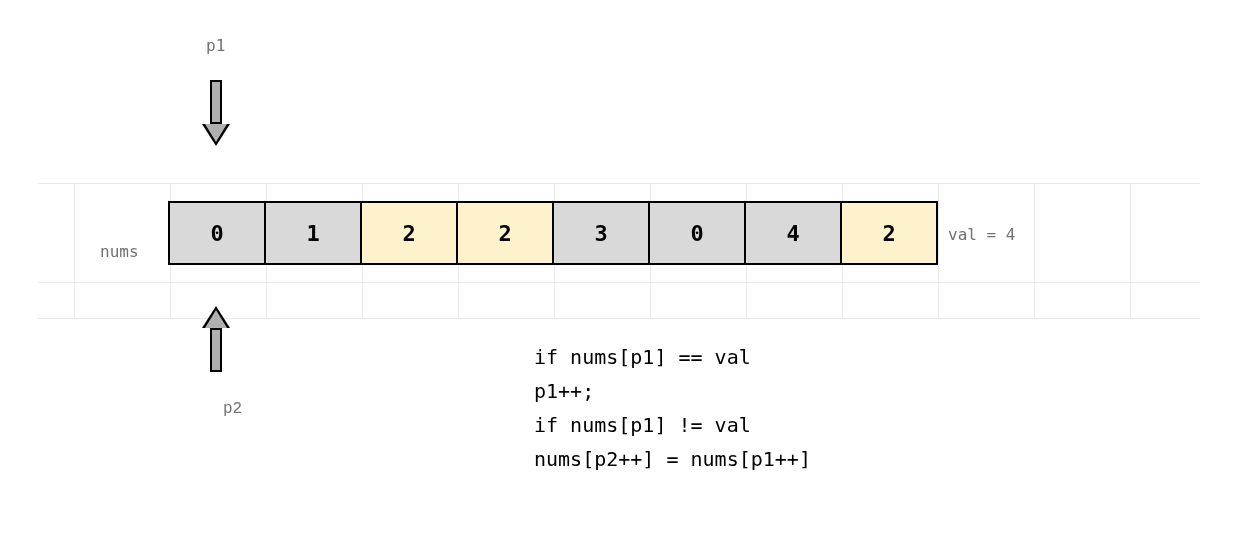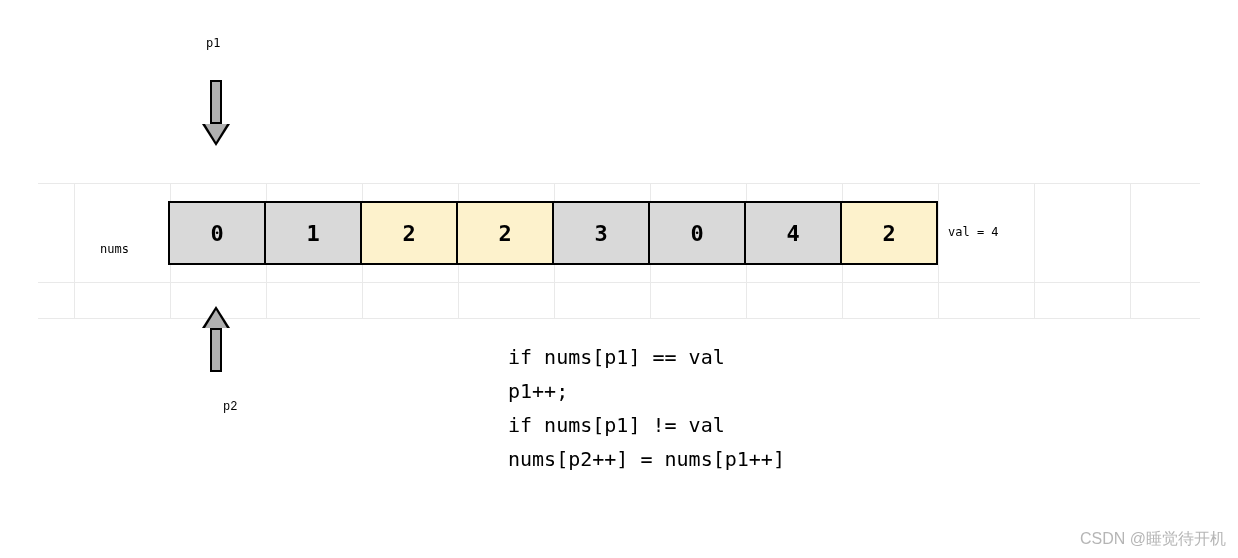--- a/index.html
+++ b/index.html
@@ -25,22 +25,22 @@
   }
   .grid-v {
     position: absolute;
     top: 183px;
     width: 0;
     height: 135px;
     border-left: 1px solid #e9e9e9;
   }
   .label {
     position: absolute;
-    font-size: 12px;
-    color: #000000;
+    font-size: 16px;
+    color: #737373;
     font-family: "SimSun", monospace;
     white-space: nowrap;
   }
   .codeblock {
     position: absolute;
     font-size: 20px;
     line-height: 34px;
     color: #000;
     font-family: "Consolas","SimSun", monospace;
     white-space: pre;
@@ -173,19 +173,18 @@
     </div>
 
   <div class="label" style="left:948px; top:225px;">val = 4</div>
 
   <div class="arrow-wrap" style="left:202px; top:306px;">
     <div class="arrow-head-up"></div>
     <div class="arrow-shaft"></div>
   </div>
   <div class="label" style="left:223px; top:400px;font-family:Liberation Mono, monospace;">p2</div>
 
-  <div class="codeblock" style="left:508px; top:340px;"><span>if nums[p1] == val</span>
+  <div class="codeblock" style="left:534px; top:340px;"><span>if nums[p1] == val</span>
 <span>p1++;</span>
 <span>if nums[p1] != val</span>
 <span>nums[p2++] = nums[p1++]</span></div>
 
-  <div class="watermark">CSDN @睡觉待开机</div>
 </div>
 
 </body></html>

